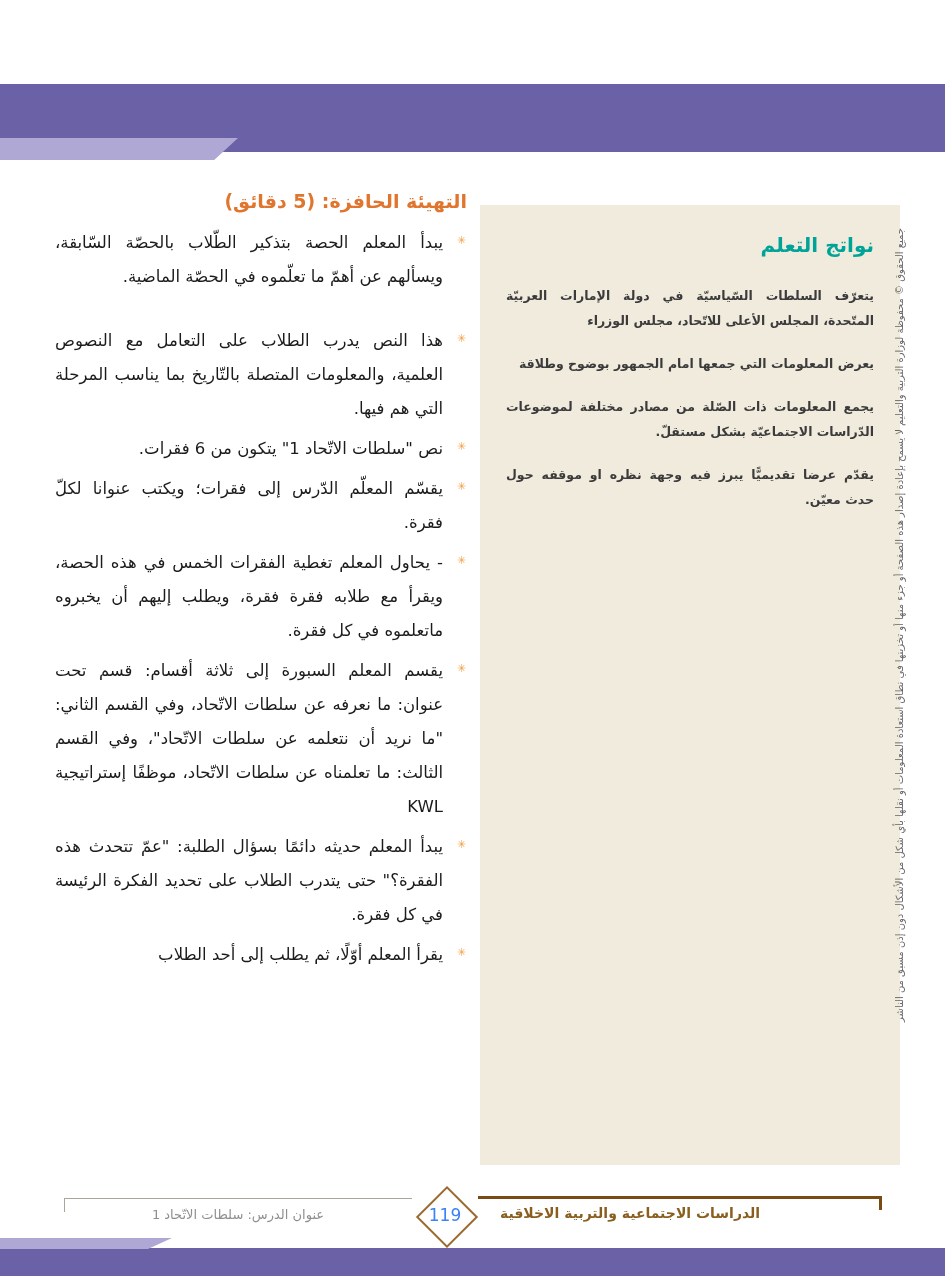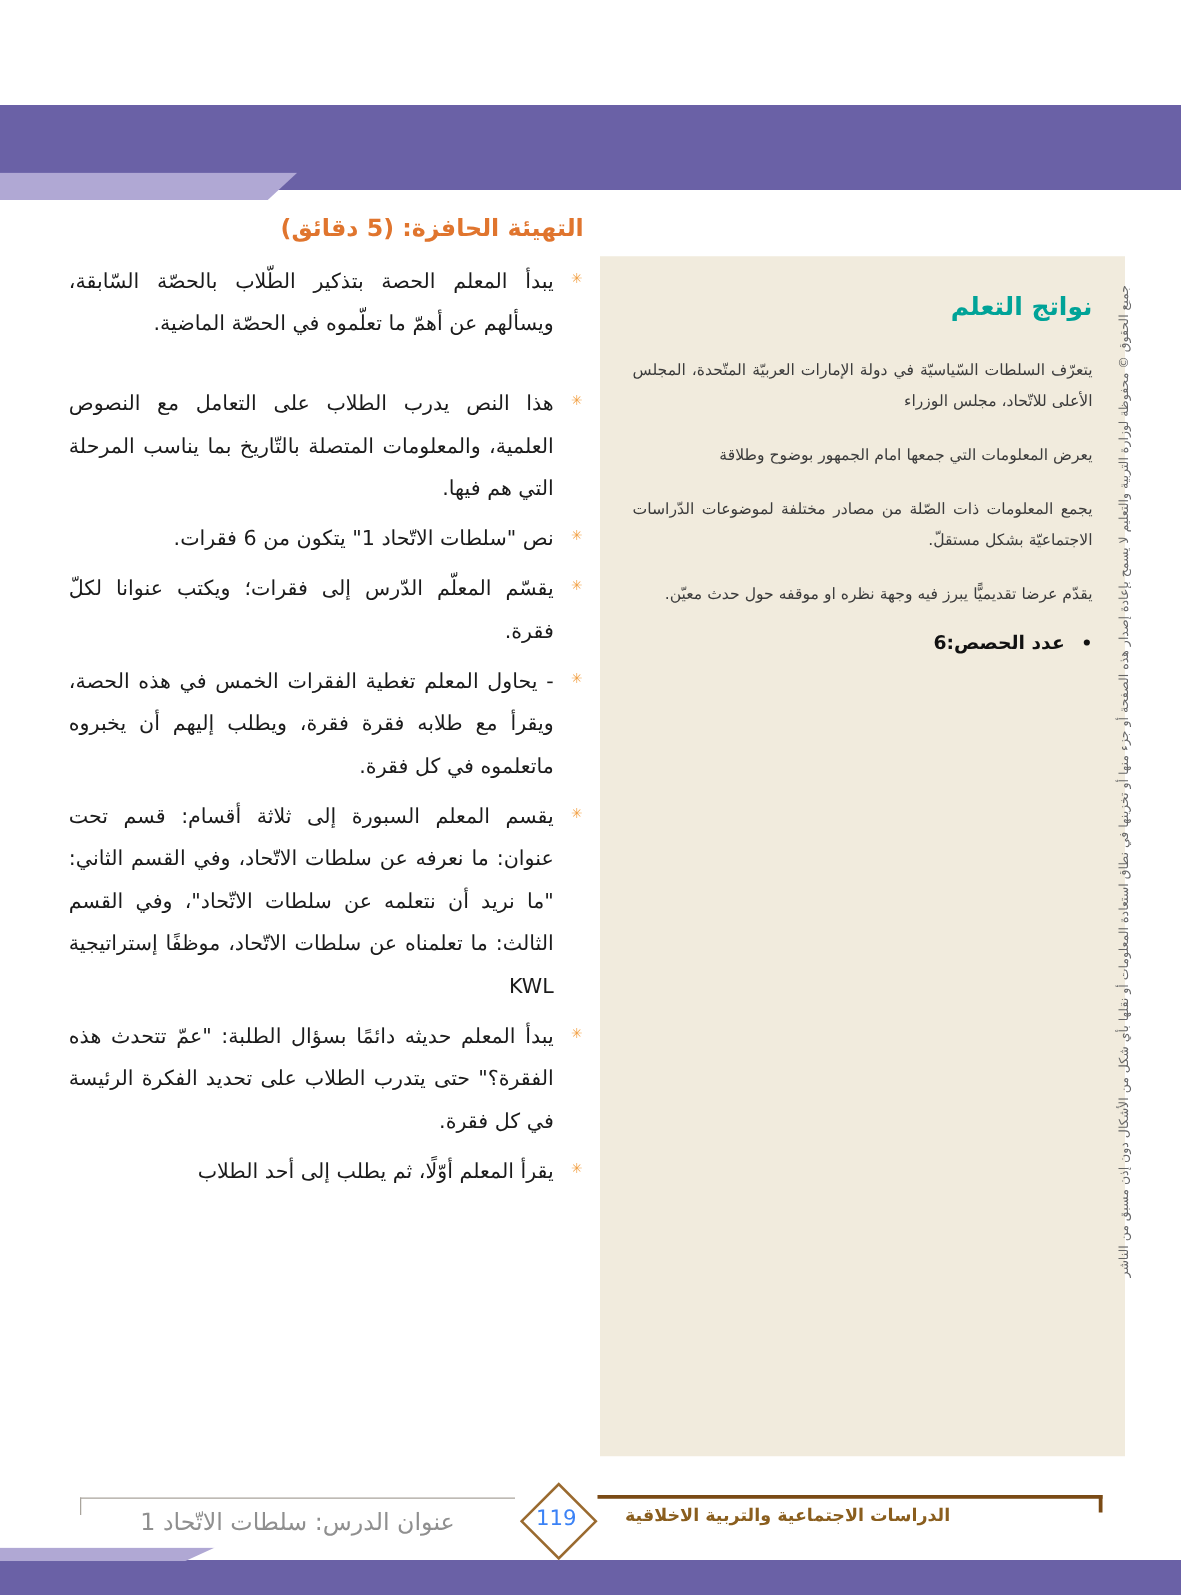--- a/index.html
+++ b/index.html
@@ -9,55 +9,55 @@
 
   
   .band-top{left:0;top:84px;width:945px;height:68px;background:#6a61a6;}
   .band-top-accent{left:0;top:138px;width:238px;height:22px;background:#b0a8d4;
                    clip-path:polygon(0 0,100% 0,90% 100%,0 100%);}
   .band-bottom{left:0;top:1248px;width:945px;height:28px;background:#6a61a6;}
   .band-bottom-accent{left:0;top:1238px;width:172px;height:11px;background:#b0a8d4;
                       clip-path:polygon(0 0,100% 0,86% 100%,0 100%);}
 
   
-  .main-col{position:absolute;left:55px;top:172px;width:412px;direction:rtl;text-align:right;}
+  .main-col{position:absolute;left:55px;top:190px;width:412px;direction:rtl;text-align:right;}
   .section + .section{margin-top:30px;}
   .heading{margin:0 0 14px 0;font-size:19px;font-weight:bold;color:#e0752e;}
   .bullets{list-style:none;margin:0;padding:0;}
   .bullet{position:relative;padding-right:24px;margin-bottom:6px;
           font-size:16.5px;line-height:34px;color:#1b1b1b;
           text-align:justify;text-justify:inter-word;}
   .star{position:absolute;right:1px;top:9px;font-size:11px;color:#f2a044;line-height:1;}
 
   
   .outcomes{position:absolute;left:480px;top:205px;width:420px;height:960px;background:#f1ebdd;
             direction:rtl;text-align:right;padding:28px 26px;box-sizing:border-box;}
   .outcomes-title{margin:0 0 26px 0;font-size:20px;font-weight:bold;color:#00a398;}
-  .outcome{margin:0 0 18px 0;font-size:12.5px;line-height:2;color:#3b3b3b;text-align:justify;}
+  .outcome{margin:0 0 18px 0;font-size:12.5px;line-height:2;color:#3b3b3b;text-align:justify;font-weight:bold;}
   .sessions{margin:14px 0 0 0;font-size:15px;font-weight:bold;color:#111;}
   .sessions .dot{margin-left:8px;font-size:14px;}
 
   
   .copyright{position:absolute;left:512px;top:610px;width:780px;height:16px;
              transform:rotate(-90deg);transform-origin:center center;
              direction:rtl;text-align:center;white-space:nowrap;
              font-size:10px;color:#666;}
 
   
   .footer-line-left{left:64px;top:1198px;width:348px;height:1px;background:#a9a49c;}
   .footer-tick-left{left:64px;top:1198px;width:1px;height:14px;background:#a9a49c;}
   .footer-line-right{left:478px;top:1196px;width:404px;height:3px;background:#7a4a15;}
   .footer-tick-right{left:879px;top:1196px;width:3px;height:14px;background:#7a4a15;}
   .badge-diamond{position:absolute;left:425px;top:1195px;width:40px;height:40px;background:#fff;
                  border:2px solid #9a6a2f;transform:rotate(45deg);}
   .badge-number{position:absolute;left:417px;top:1201px;width:56px;height:28px;
                 display:flex;align-items:center;justify-content:center;
                 font-size:17px;color:#3b82f6;}
   .footer-left-text{position:absolute;left:64px;top:1207px;width:348px;text-align:center;
-                    direction:rtl;font-size:19px;color:#8f8f8f;}
+                    direction:rtl;font-size:13px;color:#8f8f8f;}
   .footer-right-text{position:absolute;left:500px;top:1205px;width:382px;text-align:left;
                      direction:rtl;font-size:14px;font-weight:bold;color:#8a5e1e;}
 </style>
 </head>
 <body>
 
 <div class="page">
 
   <div class="deco band-top"></div>
   <div class="deco band-top-accent"></div>
@@ -108,24 +108,20 @@
       </ul>
     </section>
   </main>
 
   <aside class="outcomes" lang="ar">
     <h2 class="outcomes-title">نواتج التعلم</h2>
     <p class="outcome">يتعرّف السلطات السّياسيّة في دولة الإمارات العربيّة المتّحدة، المجلس الأعلى للاتّحاد، مجلس الوزراء</p>
     <p class="outcome">يعرض المعلومات التي جمعها امام الجمهور بوضوح وطلاقة</p>
     <p class="outcome">يجمع المعلومات ذات الصّلة من مصادر مختلفة لموضوعات الدّراسات الاجتماعيّة بشكل مستقلّ.</p>
     <p class="outcome">يقدّم عرضا تقديميًّا يبرز فيه وجهة نظره او موقفه حول حدث معيّن.</p>
-    <p class="sessions">
-      <span class="dot">•</span>
-      <span>عدد الحصص:6</span>
-    </p>
   </aside>
 
   <div class="copyright" lang="ar">جميع الحقوق © محفوظة لوزارة التربية والتعليم لا يسمح بإعادة إصدار هذه الصفحة أو جزء منها أو تخزينها في نطاق استعادة المعلومات أو نقلها بأي شكل من الأشكال دون إذن مسبق من الناشر</div>
 
   <div class="deco footer-line-left"></div>
   <div class="deco footer-tick-left"></div>
   <div class="deco footer-line-right"></div>
   <div class="deco footer-tick-right"></div>
 
   <div class="badge-diamond"></div>

